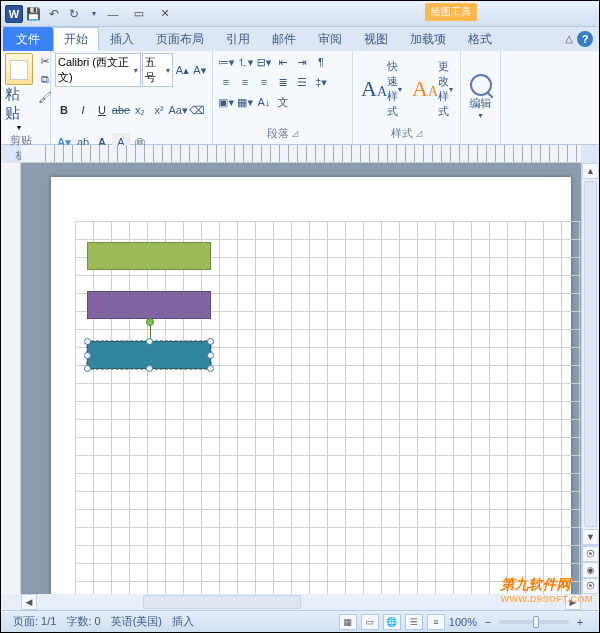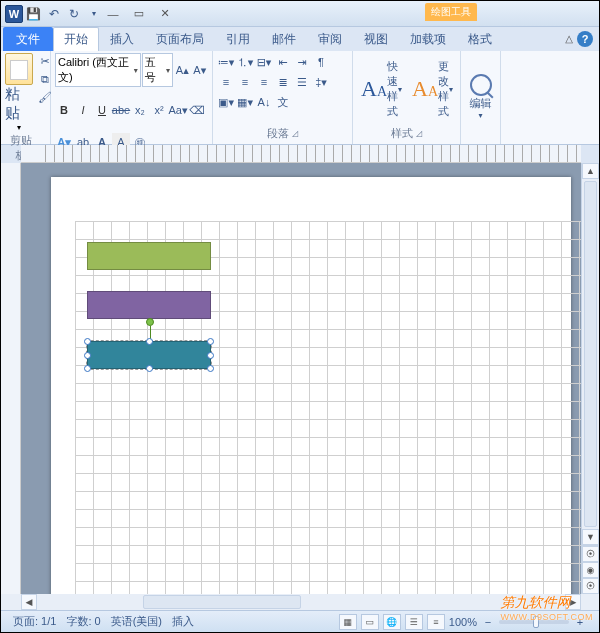--- a/index.html
+++ b/index.html
@@ -111,21 +111,21 @@
 
 
 .statusbar { height: 22px; background: linear-gradient(#E4EDF9,#CFE0F2); border-top:1px solid #B6C8E0; display:flex; align-items:center; font-size:11px; color:#3B5A8A; padding: 0 12px; gap: 10px; }
 .statusbar .right { margin-left:auto; display:flex; align-items:center; gap:4px; }
 .view-btn { width:18px; height:16px; border:1px solid #B6C8E0; background:#F5F8FD; cursor:pointer; display:flex; align-items:center; justify-content:center; font-size:9px; color:#555; }
 .zoom-slider { width:70px; height:4px; background:#C5D3E6; position:relative; cursor:pointer; border-radius:2px; }
 .zoom-slider .zthumb { position:absolute; left:48%; top:-4px; width:6px; height:12px; background:#F5F8FD; border:1px solid #8AA4C8; border-radius:2px; }
 .zoom-btn { width:14px; height:14px; display:flex; align-items:center; justify-content:center; cursor:pointer; font-size:11px; color:#3B5A8A; }
 
 
-.watermark { position:absolute; right:6px; bottom:10px; font-size:14px; font-weight:normal; color:#FF7A00; font-style:italic; text-shadow: 0 0 2px #fff; pointer-events:none; }
+.watermark { position:absolute; right:6px; bottom:28px; font-size:14px; font-weight:bold; color:#FF7A00; font-style:italic; text-shadow: 0 0 2px #fff; pointer-events:none; }
 .watermark .sub { font-size:9px; color:#FFAA55; display:block; font-style:normal; letter-spacing:.5px; }
 </style>
 </head>
 <body>
 
 <div class="window">
 
   <div class="titlebar">
     <div class="qat">
       <div class="app-icon">W</div>

